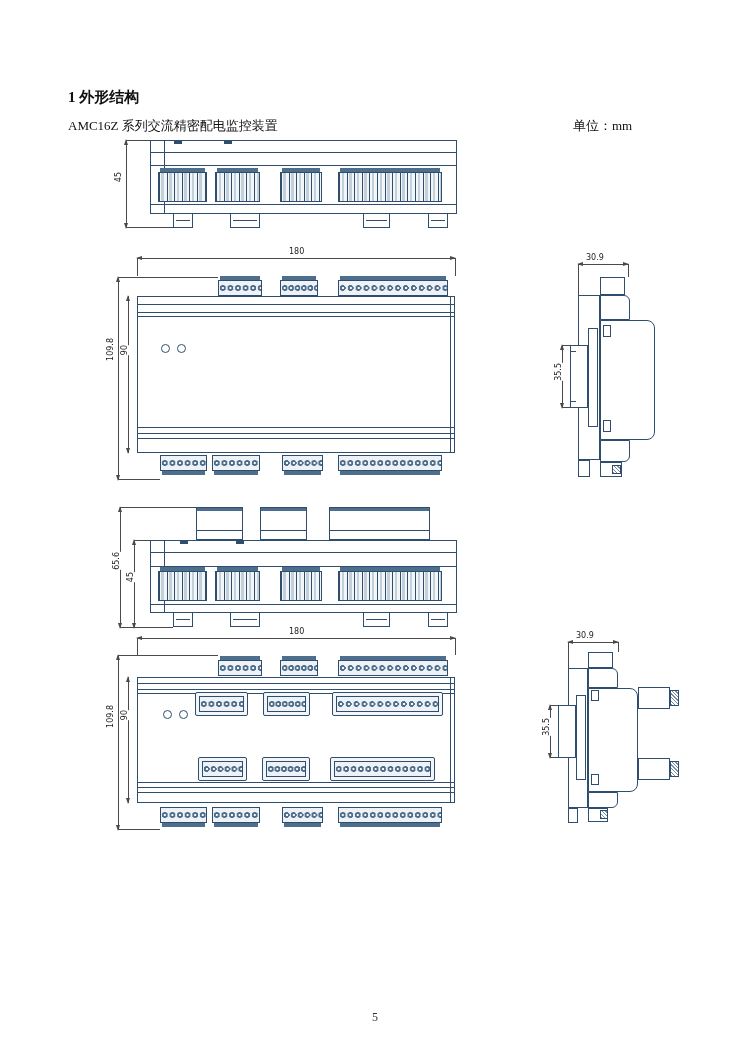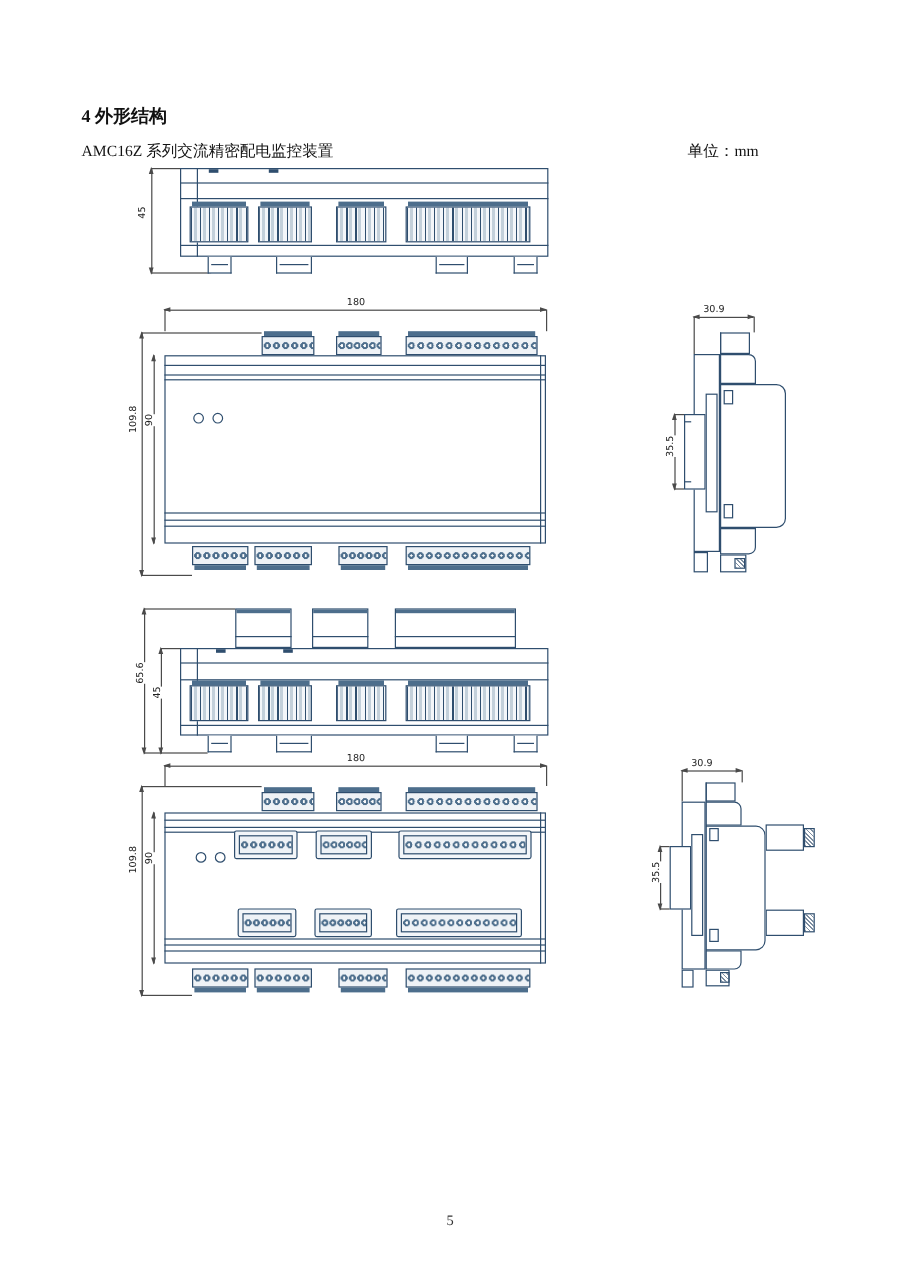--- a/index.html
+++ b/index.html
@@ -38,21 +38,21 @@
   .dlab-v{writing-mode:vertical-rl;transform:rotate(180deg);}
   
   .h1{position:absolute;left:68px;top:88px;font-size:15px;font-weight:bold;color:#111;}
   .sub{position:absolute;left:68px;top:117px;font-size:13px;color:#111;}
   .unit{position:absolute;left:573px;top:117px;font-size:13px;color:#111;}
   .pagenum{position:absolute;left:0;right:0;top:1010px;text-align:center;font-size:12px;color:#333;}
 </style>
 </head>
 <body>
 
-<div class="h1">4 外形结构</div>
+<div class="h1">1 外形结构</div>
 <div class="sub">AMC16Z 系列交流精密配电监控装置</div>
 <div class="unit">单位：mm</div>
 
 <div class="dwg" style="left:118px;top:138px;width:345px;height:95px;">
   <div class="dimv" style="left:8px;top:2px;height:88px;"></div>
   <div class="lnx" style="left:8px;top:2px;width:26px;height:1px;"></div>
   <div class="lnx" style="left:8px;top:89px;width:50px;height:1px;"></div>
   <div class="dlab dlab-v" style="left:-4px;top:34px;">45</div>
 
   <div class="box" style="left:32px;top:2px;width:307px;height:74px;"></div>

